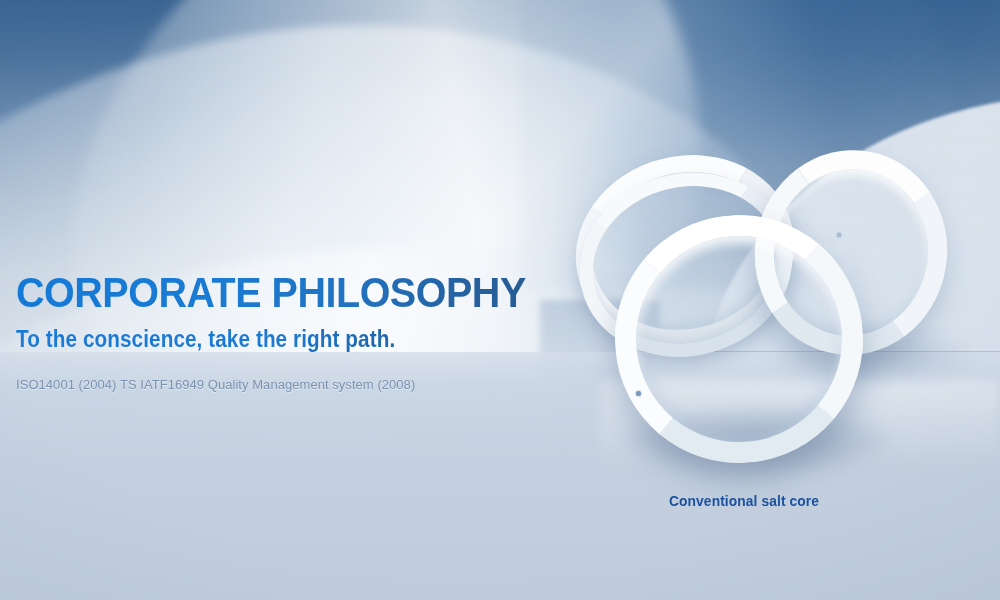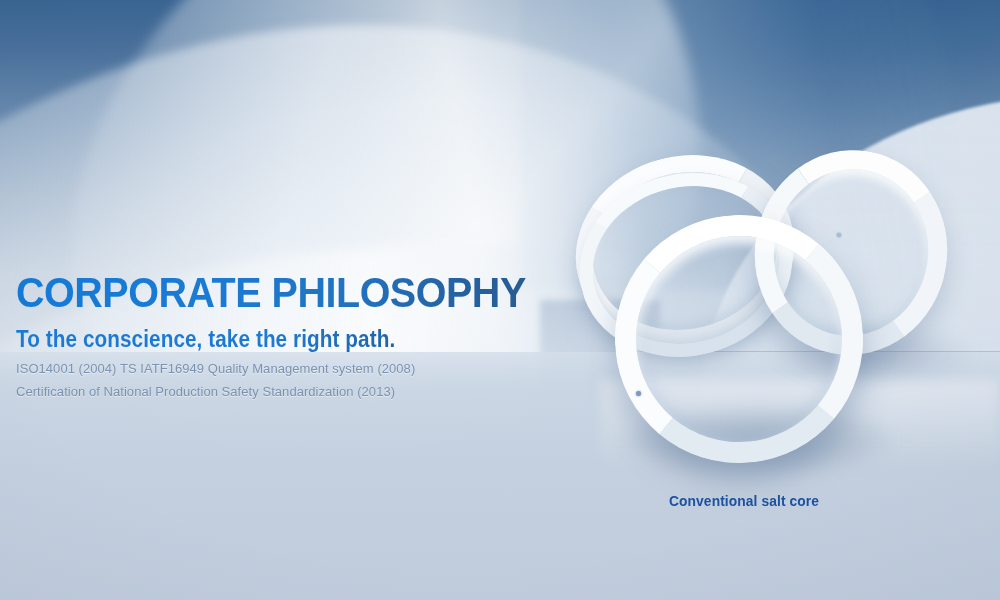--- a/index.html
+++ b/index.html
@@ -255,21 +255,21 @@
     transform:scaleX(0.90);
     transform-origin:left center;
     white-space:nowrap;
     background:linear-gradient(to right, #1a7ad8 0%, #1d79d2 46%, #205f9f 74%, #1f4f81 100%);
     -webkit-background-clip:text;
     background-clip:text;
     color:transparent;
     -webkit-text-fill-color:transparent;
   }
 
-  #certifications { margin-top:4px; }
+  #certifications { margin-top:20px; }
   .cert-line {
     font-size:13px;
     line-height:23px;
     color:#7b93b0;
     font-family:"Liberation Sans", sans-serif;
     white-space:nowrap;
     letter-spacing:0.05px;
     text-shadow:0 1px 0 rgba(255,255,255,0.45);
   }
 
@@ -318,19 +318,18 @@
     <div class="pin-hole" id="pin-hole-right"></div>
   </div>
 
   <div id="text-block">
     <div id="page-title">CORPORATE PHILOSOPHY</div>
 
     <div id="page-subtitle">To the conscience, take the right path.</div>
 
     <div id="certifications">
       <div class="cert-line">ISO14001 (2004)  TS IATF16949 Quality Management system (2008)</div>
-      <div class="cert-line">Certification of National Production Safety Standardization (2013)</div>
     </div>
   </div>
 
   <div id="ring-caption">Conventional salt core</div>
 
 </div>
 
 </body></html>

